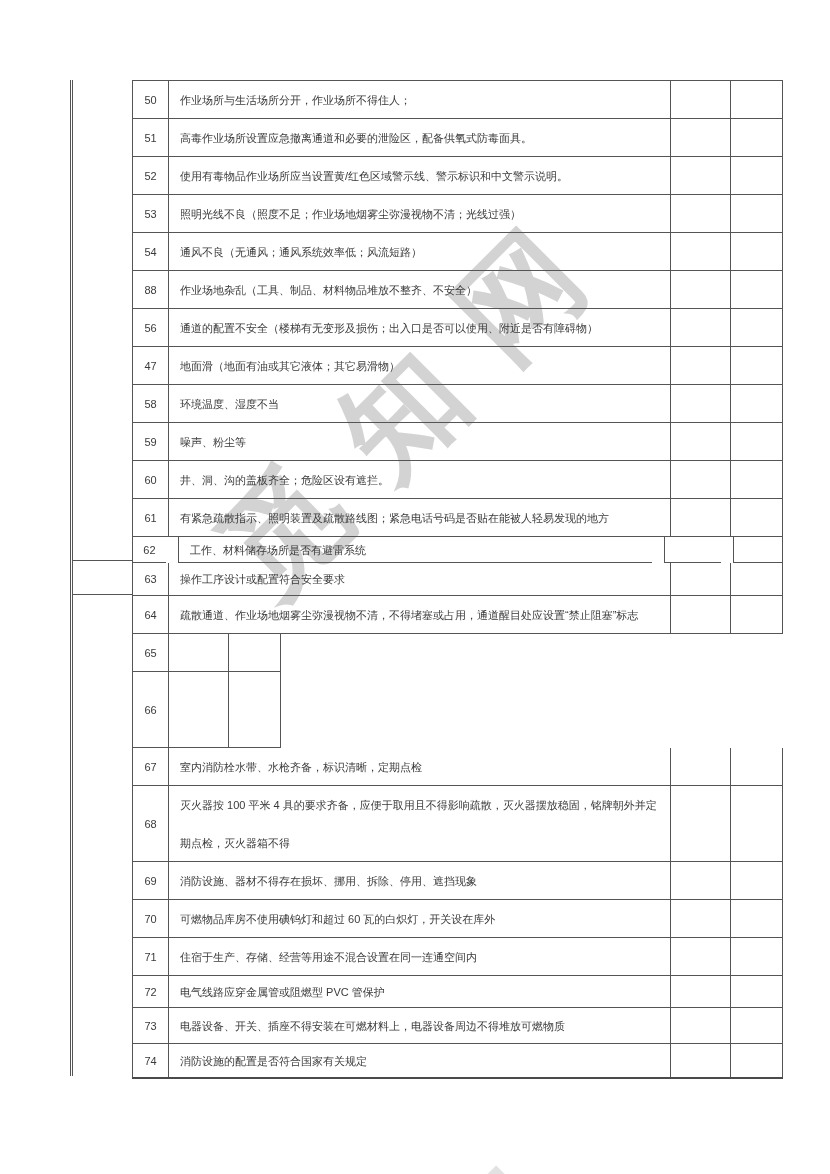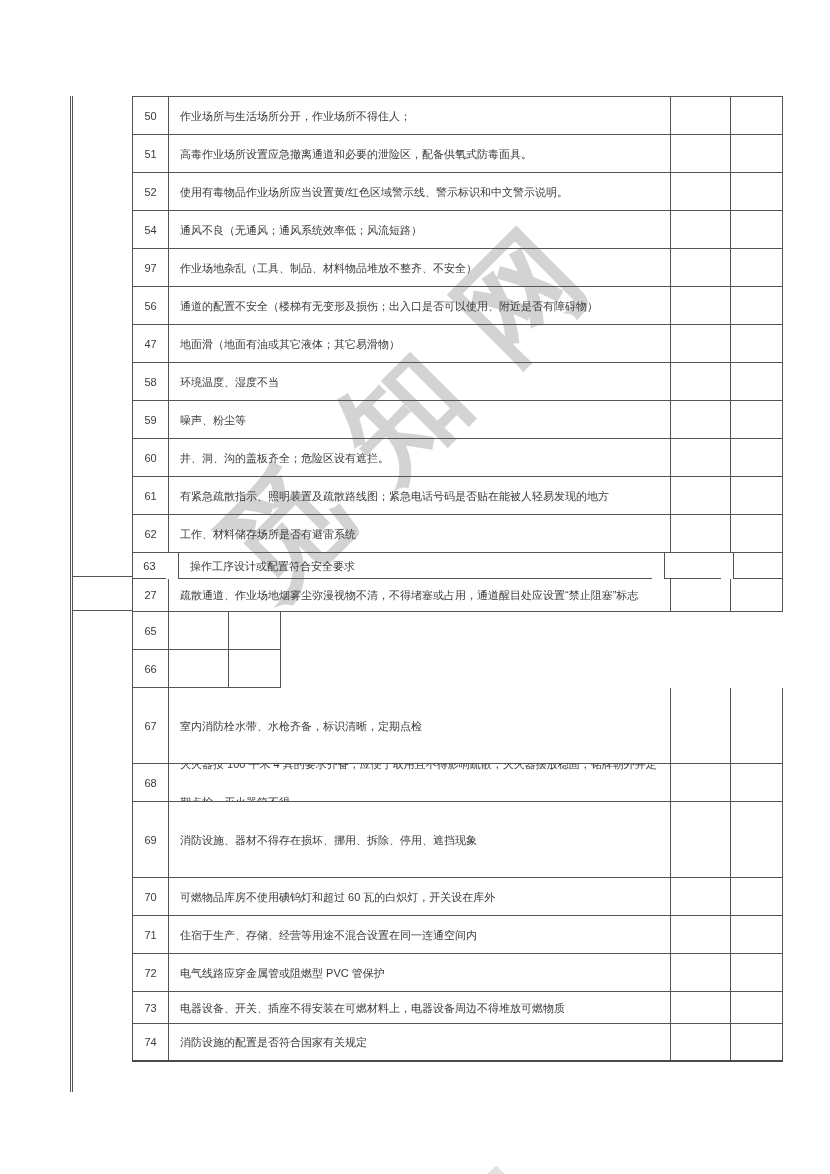--- a/index.html
+++ b/index.html
@@ -21,21 +21,21 @@
     white-space:nowrap;
     color:rgba(140,140,140,0.38);
     transform:translate(-50%,-50%) rotate(-45deg);
     pointer-events:none;
     user-select:none;
   }
   #wm-main   { left:420px; top:398px; }
   #wm-bottom { left:400px; top:1338px; color:rgba(158,158,158,0.30); }
 
   
-  .table-outer { position:absolute; left:70px; top:96px; width:599px; height:996px; z-index:1; }
+  .table-outer { position:absolute; left:70px; top:80px; width:599px; height:996px; z-index:1; }
 
   
   .cat-col {
     position:absolute; left:0; top:0;
     width:62px; height:996px;
     box-sizing:border-box;
     border-left:3px double #555;
   }
   .cat-cell { box-sizing:border-box; }
   .cat-cell-1 { height:481px; border-bottom:1px solid #555; }
@@ -108,30 +108,36 @@
     <div class="cell cell-b"></div>
   </div>
 
   <div class="row">
     <div class="cell cell-num">52</div>
     <div class="cell cell-text">使用有毒物品作业场所应当设置黄/红色区域警示线、警示标识和中文警示说明。</div>
     <div class="cell cell-a"></div>
     <div class="cell cell-b"></div>
   </div>
 
+  <div class="row">
+    <div class="cell cell-num">53</div>
+    <div class="cell cell-text">照明光线不良（照度不足；作业场地烟雾尘弥漫视物不清；光线过强）</div>
+    <div class="cell cell-a"></div>
+    <div class="cell cell-b"></div>
+  </div>
 
   <div class="row">
     <div class="cell cell-num">54</div>
     <div class="cell cell-text">通风不良（无通风；通风系统效率低；风流短路）</div>
     <div class="cell cell-a"></div>
     <div class="cell cell-b"></div>
   </div>
 
   <div class="row">
-    <div class="cell cell-num">97</div>
+    <div class="cell cell-num">88</div>
     <div class="cell cell-text">作业场地杂乱（工具、制品、材料物品堆放不整齐、不安全）</div>
     <div class="cell cell-a"></div>
     <div class="cell cell-b"></div>
   </div>
 
   <div class="row">
     <div class="cell cell-num">56</div>
     <div class="cell cell-text">通道的配置不安全（楼梯有无变形及损伤；出入口是否可以使用、附近是否有障碍物）</div>
     <div class="cell cell-a"></div>
     <div class="cell cell-b"></div>
@@ -180,21 +186,21 @@
   </div>
 
   <div class="row">
     <div class="cell cell-num">63</div>
     <div class="cell cell-text">操作工序设计或配置符合安全要求</div>
     <div class="cell cell-a"></div>
     <div class="cell cell-b"></div>
   </div>
 
   <div class="row">
-    <div class="cell cell-num">27</div>
+    <div class="cell cell-num">64</div>
     <div class="cell cell-text">疏散通道、作业场地烟雾尘弥漫视物不清，不得堵塞或占用，通道醒目处应设置“禁止阻塞”标志</div>
     <div class="cell cell-a"></div>
     <div class="cell cell-b"></div>
   </div>
 
   <div class="row">
     <div class="cell cell-num">65</div>
     <div class="cell cell-a"></div>
     <div class="cell cell-b"></div>
   </div>

